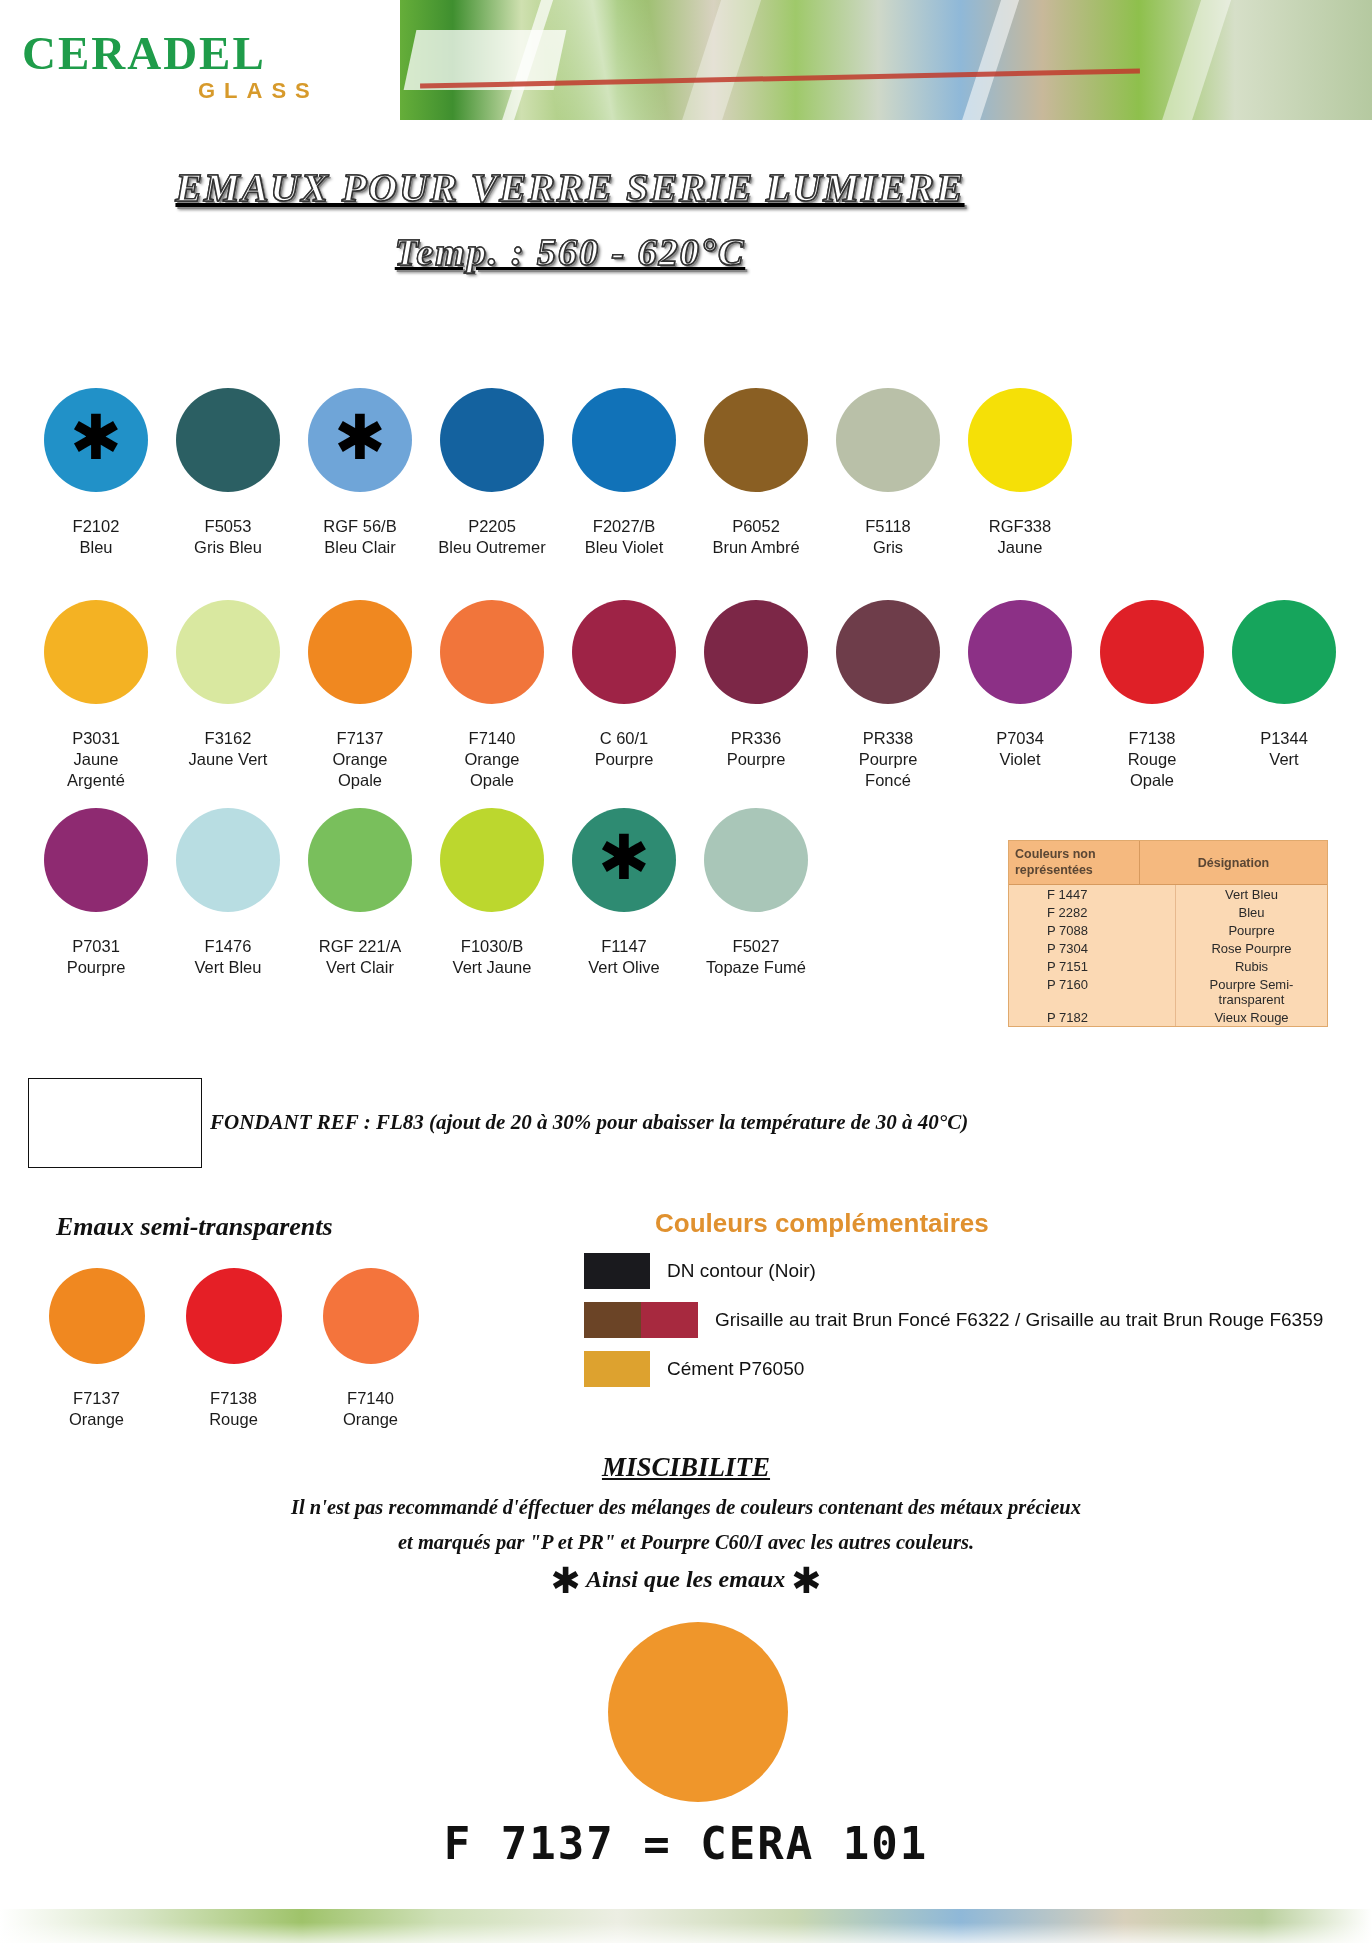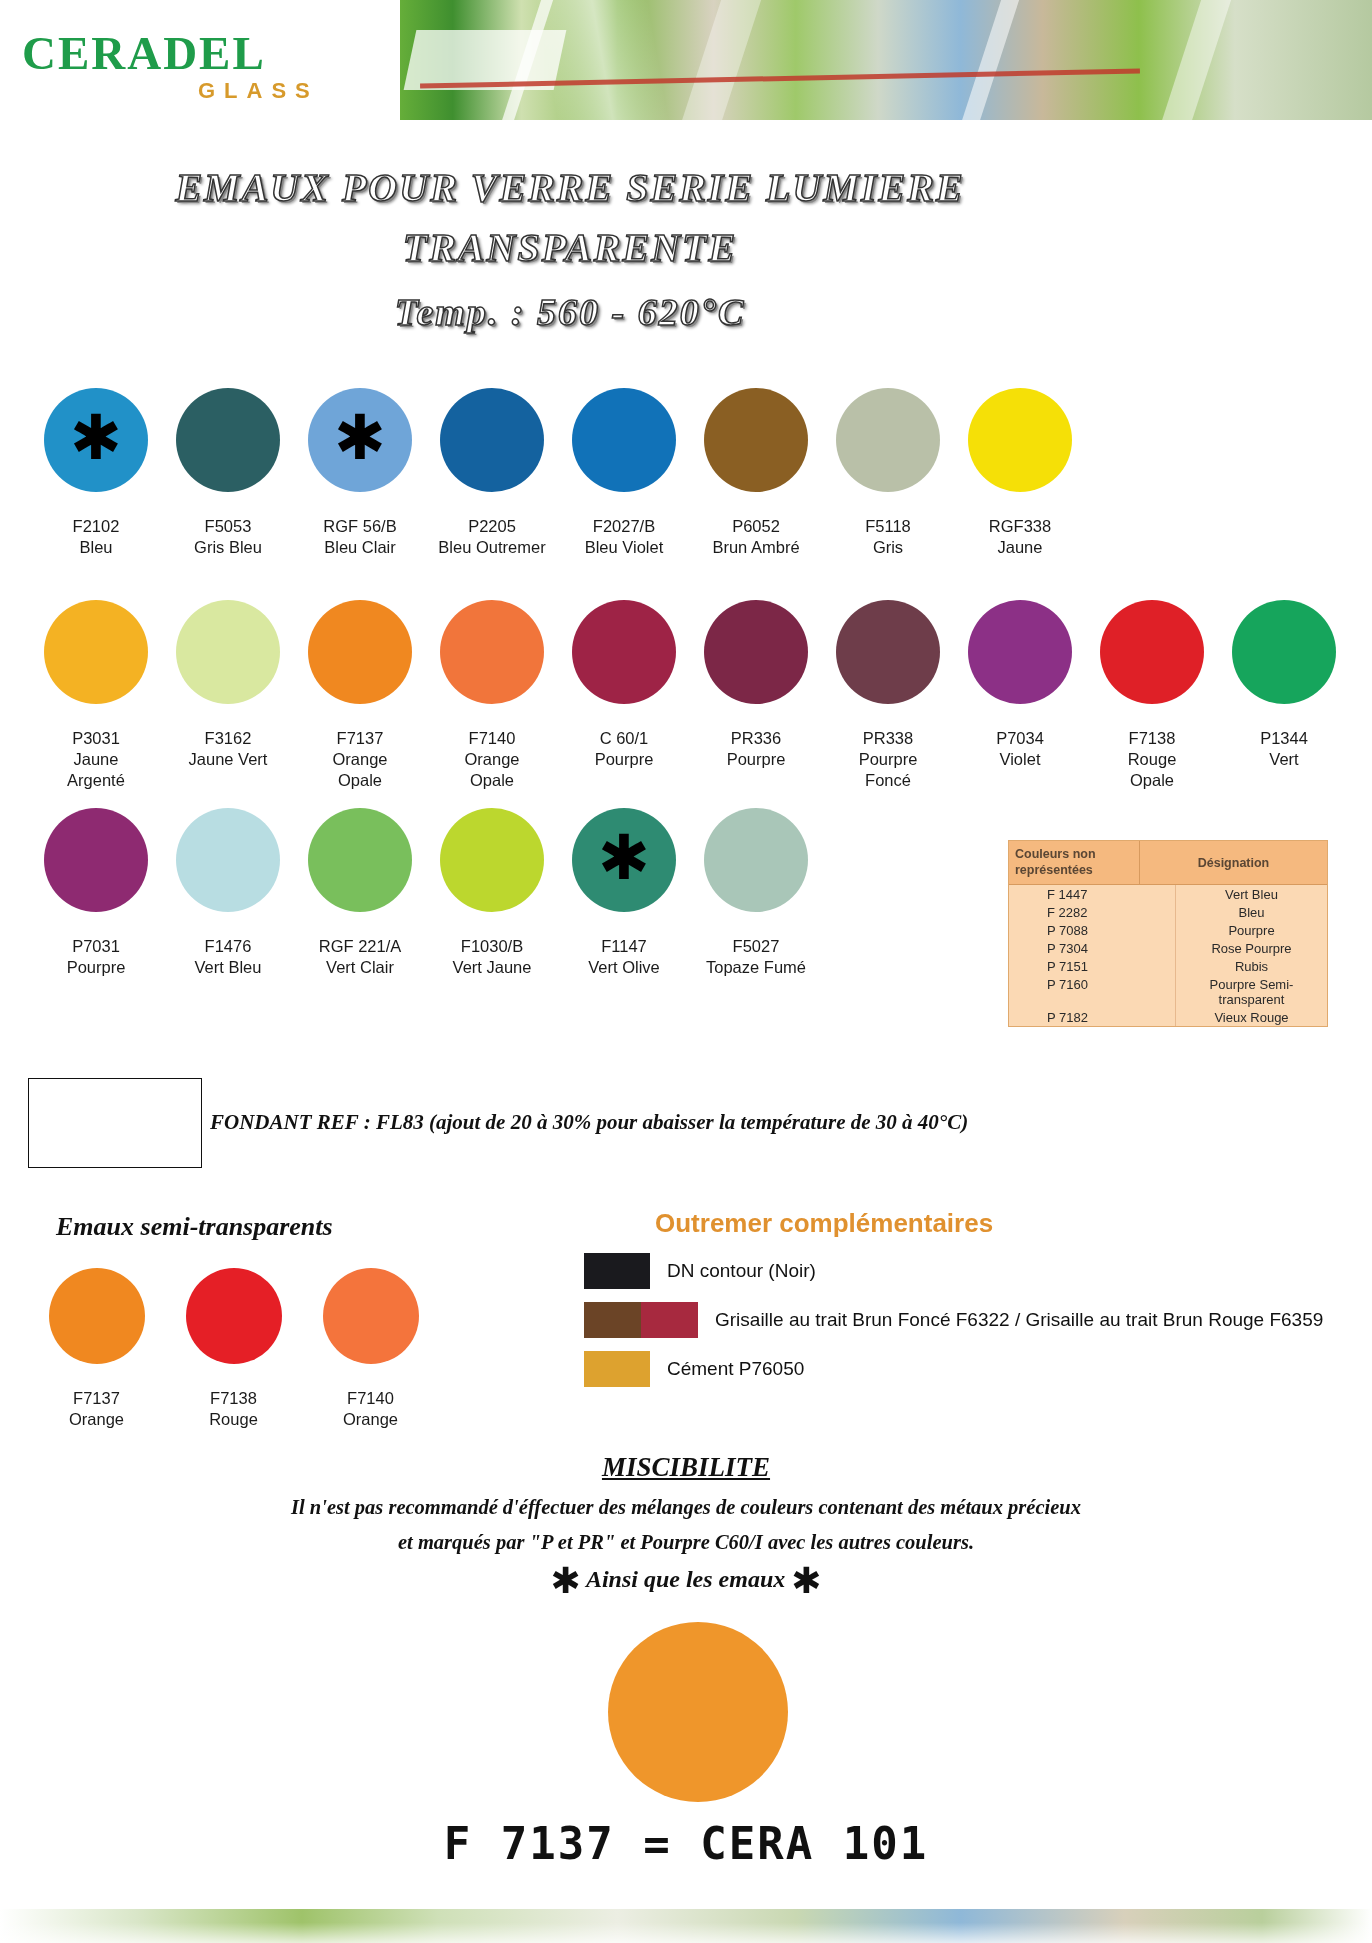--- a/index.html
+++ b/index.html
@@ -87,20 +87,21 @@
     letter-spacing: 9px;
     color: #d79a2b;
   }
 
   
   .title-block {
     position: absolute;
     left: 0; top: 158px;
     width: 1140px;
     text-align: center;
+    text-decoration: underline;
   }
   .title-line {
     font-family: "Liberation Serif", serif;
     font-style: italic;
     font-weight: bold;
     font-size: 40px;
     letter-spacing: 2px;
     color: #ffffff;
     -webkit-text-stroke: 1.5px #333;
     text-shadow:
@@ -334,21 +335,20 @@
   <div class="whiteblock"></div>
   <div class="redline"></div>
 </div>
 <div class="logo-box">
   <div class="logo-ceradel">CERADEL</div>
   <div class="logo-glass">GLASS</div>
 </div>
 
 <div class="title-block">
   <div class="title-line">EMAUX POUR VERRE SERIE LUMIERE</div>
-  <div class="title-line">TRANSPARENTE</div>
   <div class="title-line temp">Temp. : 560 - 620°C</div>
 </div>
 
 <div class="grid row1" style="top:388px;">
   <div class="row" id="r1">
       <div class="cell">
         <div class="dot" style="background: rgb(33, 145, 200);">
           <span class="star">✱</span>
         </div>
         <div class="cap">
@@ -598,21 +598,21 @@
     </div>
     <div class="cell">
       <div class="dot" style="background: rgb(244, 116, 60);"></div>
       <div class="cap">
         <div>F7140</div>
         <div>Orange</div>
       </div>
     </div>
   </div>
 
-<div class="pc-title">Outremer complémentaires</div>
+<div class="pc-title">Couleurs complémentaires</div>
 <div class="pc-list" id="pc-list">
     <div class="pc-item">
       <div style="display: flex;">
         <div class="pc-chip single" style="background: rgb(26, 26, 30);"></div>
       </div>
       <div class="pc-label">DN contour (Noir)</div>
     </div>
     <div class="pc-item double">
       <div style="display: flex;">
         <div class="pc-chip half" style="background: rgb(107, 68, 38);"></div>

